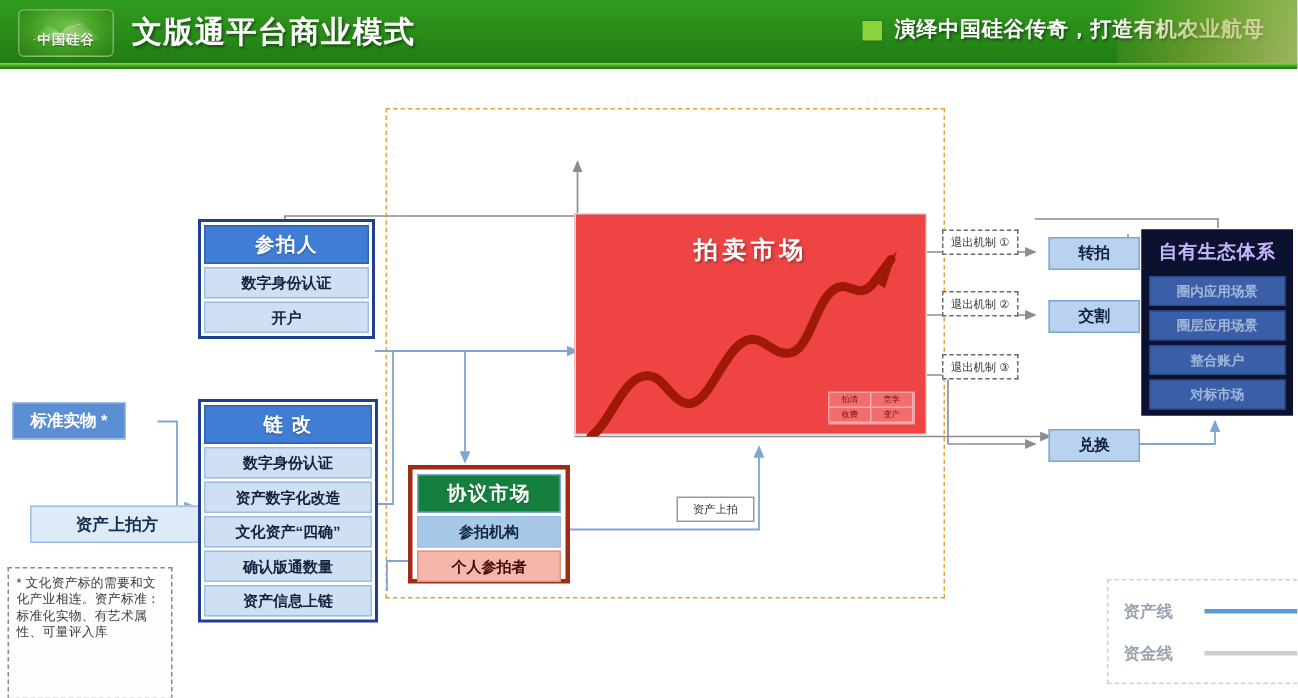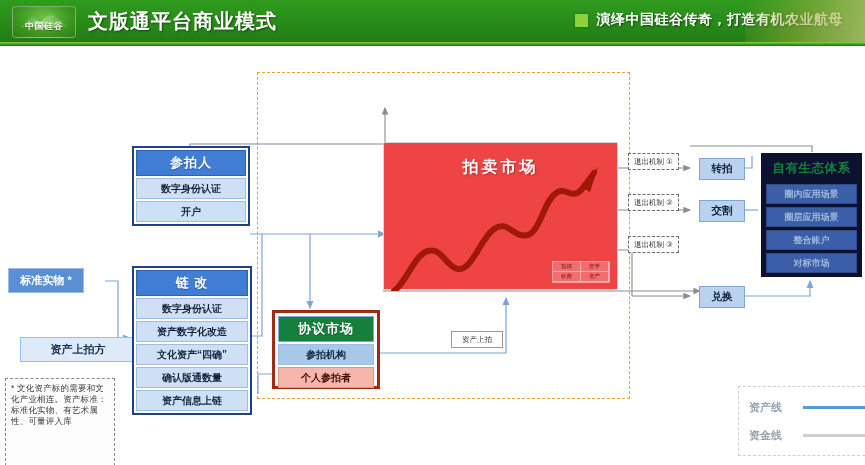--- a/index.html
+++ b/index.html
@@ -133,38 +133,38 @@
   }
   .pr-blue{ background:#a8c8ea; color:#122740; }
   .pr-red{ background:#f6b6ab; color:#3d0c05; border-color:#e39283; }
 
   
   .eco{
     position:absolute; left:761px; top:107px; width:101px; height:124px;
     background:#0c1130; border:1px solid #0c1130; padding:4px;
   }
   .eco-title{
-    color:#15803d; font-size:12.5px; font-weight:bold; text-align:center;
+    color:#c4b5fd; font-size:12.5px; font-weight:bold; text-align:center;
     letter-spacing:.5px; padding:2px 0 4px;
   }
   .eco-row{
     background:#3a5fa8; color:#9fb6da; font-size:9px; font-weight:bold;
     text-align:center; padding:2.5px 0; margin-top:3px; border:1px solid #2d4b87;
   }
 
   
   .exit-label{
     position:absolute; font-size:7.5px; color:#333; background:#fff;
     border:1px dashed #6b6b6b; padding:2.5px 5px; white-space:nowrap;
   }
   
   .rbox{
     position:absolute; background:#b9d2ef; border:1px solid #7fa5d4;
     font-size:10.5px; font-weight:bold; color:#10233c; text-align:center;
-    padding:3px 0; width:46px;
+    padding:3px 0; width:61px;
   }
   .asset-up{
     position:absolute; left:451px; top:285px; width:52px;
     background:#fff; border:1px solid #9a9a9a; font-size:7.5px; color:#333;
     text-align:center; padding:2.5px 0;
   }
 
   
   .legend{
     position:absolute; left:738px; top:340px; width:127px; height:70px;

